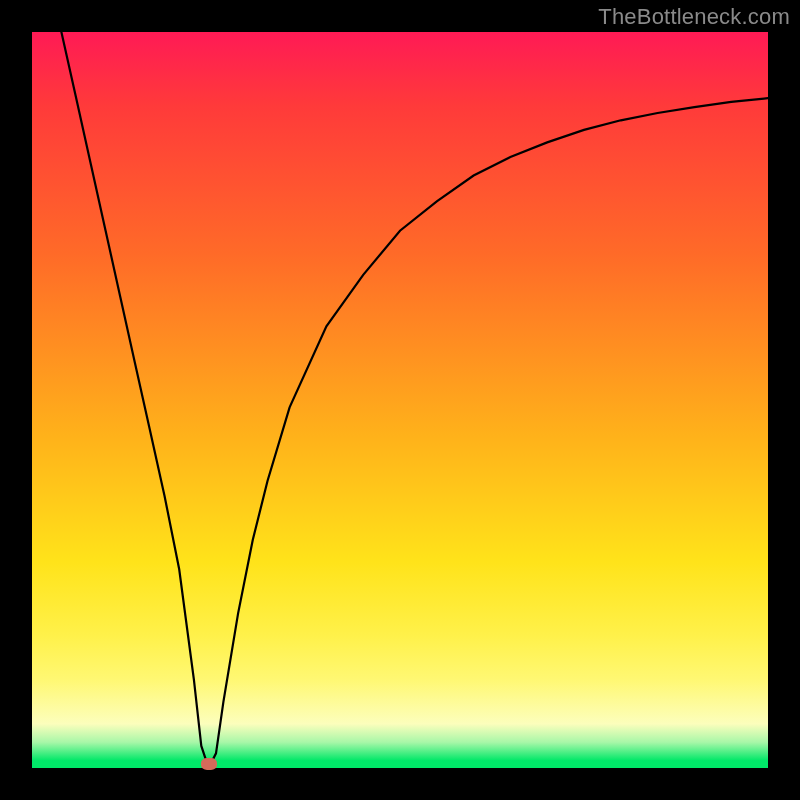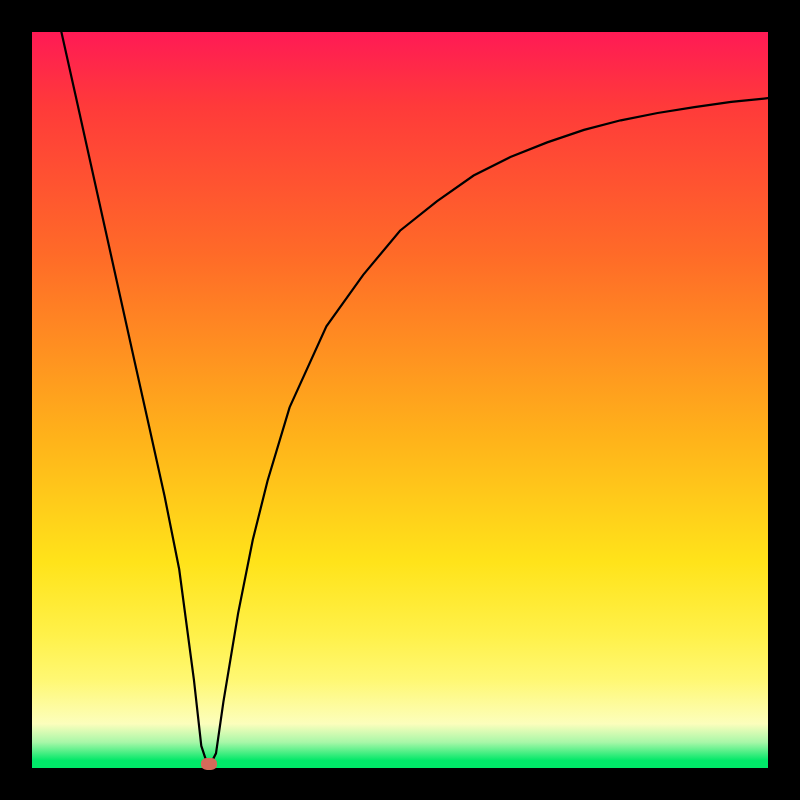--- a/index.html
+++ b/index.html
@@ -44,19 +44,20 @@
     border-radius: 6px / 5px;
     background: #d46a5a;
     mix-blend-mode: normal;
     transform: translate(-50%, -50%);
   }
 </style>
 </head>
 <body>
 
 <div class="wrap">
+  <div class="attribution">TheBottleneck.com</div>
   <div class="plot">
     <svg class="curve" viewBox="0 0 736 736" preserveAspectRatio="none">
       <path d="M29.4 0.0 L44.2 66.2 L58.9 132.5 L73.6 198.7 L88.3 265.0 L103.0 331.2 L117.8 397.4 L132.5 463.7 L147.2 537.3 L161.9 647.7 L169.3 713.9 L176.6 736.0 L184.0 721.3 L191.4 669.8 L206.1 581.4 L220.8 507.8 L235.5 449.0 L257.6 375.4 L294.4 294.4 L331.2 242.9 L368.0 198.7 L404.8 169.3 L441.6 143.5 L478.4 125.1 L515.2 110.4 L552.0 97.9 L588.8 88.3 L625.6 81.0 L662.4 75.1 L699.2 69.9 L736.0 66.2"></path>
     </svg>
     <div class="marker" style="left:176.6px; top:732.3px;"></div>
   </div>
 </div>
 
 </body></html>

